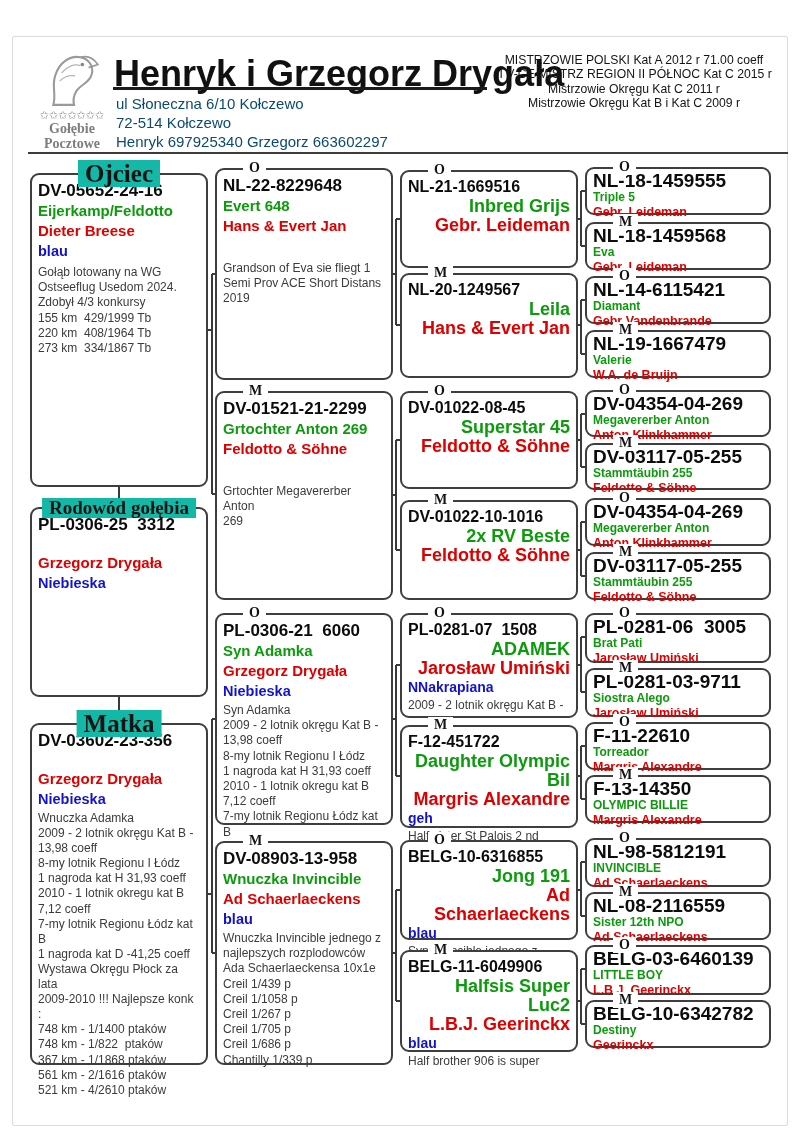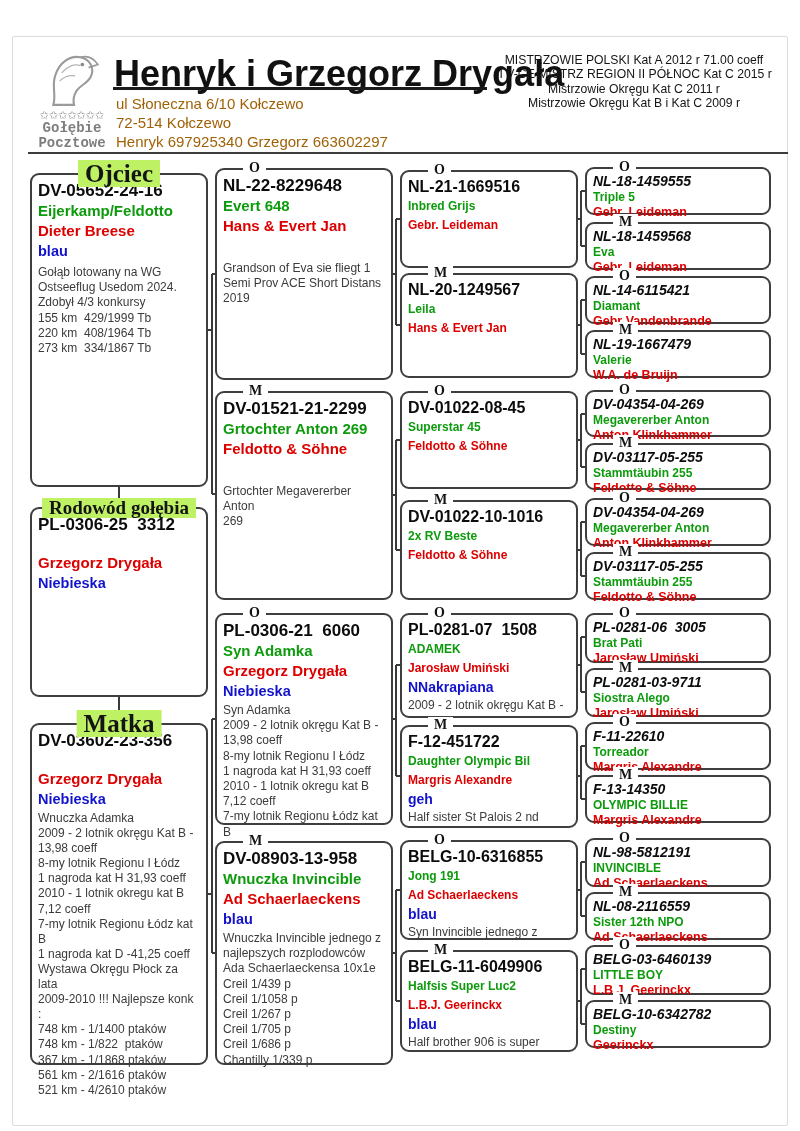--- a/index.html
+++ b/index.html
@@ -4,51 +4,51 @@
 <style>
   html,body{margin:0;padding:0;}
   body{
     width:800px;height:1131px;position:relative;background:#ffffff;
     font-family:"Liberation Sans",sans-serif;color:#161616;overflow:hidden;
   }
   .frame{position:absolute;left:12px;top:36px;width:774px;height:1088px;border:1px solid #dcdcdc;border-radius:2px;}
   
   .logo{position:absolute;left:30px;top:50px;width:84px;text-align:center;}
   .logo .stars{font-size:11px;color:#8a8a8a;letter-spacing:0px;line-height:11px;margin-top:-2px;}
-  .logo .lname{font-family:Liberation Mono, monospace;font-weight:bold;font-size:14px;line-height:15px;color:#7d7d7d;}
+  .logo .lname{font-family:Liberation Serif, serif;font-weight:bold;font-size:14px;line-height:15px;color:#7d7d7d;}
   .title{position:absolute;left:114px;top:53px;width:380px;font-size:36px;font-weight:bold;color:#111;letter-spacing:0px;white-space:nowrap;}
   .title-underline{position:absolute;left:113px;top:87px;width:374px;height:3px;background:#1a1a1a;}
-  .addr{position:absolute;left:116px;width:360px;font-size:15px;color:#a16207;white-space:pre;}
+  .addr{position:absolute;left:116px;width:360px;font-size:15px;color:#0c4a6e;white-space:pre;}
   .addr.l1{top:95px;} .addr.l2{top:114px;} .addr.l3{top:133px;}
   .achv{position:absolute;left:480px;top:53px;width:308px;text-align:center;font-size:12.2px;line-height:14.3px;color:#141414;}
   .header-rule{position:absolute;left:28px;top:152px;width:760px;height:2px;background:#3c3c3c;}
   
   .box{position:absolute;box-sizing:border-box;background:#fff;border:2px solid #3e3e3e;border-radius:9px;padding:5px 6px;z-index:2;}
   .c1{left:30px;width:178px;} .c2{left:215px;width:178px;} .c3{left:400px;width:178px;} .c4{left:585px;width:186px;}
-  .legend{position:absolute;top:-15px;left:50%;transform:translateX(-50%);background:#bef264;padding:0 7px;
+  .legend{position:absolute;top:-15px;left:50%;transform:translateX(-50%);background:#14b8a6;padding:0 7px;
     font-family:"Liberation Serif",serif;font-weight:bold;font-size:25px;line-height:27px;white-space:nowrap;color:#141414;}
   .legend.md{font-size:19px;line-height:20px;top:-11px;}
   .sex{position:absolute;top:-10px;left:26px;background:#fff;padding:0 6px;
     font-family:"Liberation Serif",serif;font-weight:bold;font-size:14px;line-height:16px;color:#141414;}
   .ring{font-weight:bold;font-size:17px;line-height:21px;color:#0c0c0c;white-space:pre;}
   .pname{font-weight:bold;font-size:15px;line-height:20px;color:var(--green,#0d9b0d);}
   .owner{font-weight:bold;font-size:15px;line-height:20px;color:var(--red,#dd0000);}
   .colorline{font-weight:bold;font-size:14.5px;line-height:20px;color:var(--blue,#1212cc);}
   .notes{font-size:12px;line-height:15.2px;color:#3b3b3b;white-space:pre-wrap;}
   .gap{height:18px;}
   .father .notes{margin-top:4px;}
   .mother .notes{margin-top:2px;line-height:15.1px;}
   .g2 .notes{margin-top:25px;}
   .g2.tight .notes{margin-top:2px;}
   .g3 .ring{font-size:16px;line-height:20px;}
-  .g3 .pname,.g3 .owner{font-size:12px;line-height:19px;}
+  .g3 .pname,.g3 .owner{font-size:18px;line-height:19px;text-align:right;}
   .g3 .colorline{font-size:14px;line-height:19px;}
   .g3 .notes{margin-top:1px;font-size:12px;line-height:15px;}
   .g4{padding-top:3px;}
-  .g4 .ring{font-size:14px;line-height:18px;font-style:italic;}
+  .g4 .ring{font-size:19px;line-height:18px;}
   .g4 .pname{font-size:12px;line-height:14.5px;}
   .g4 .owner{font-size:12.5px;line-height:15px;}
   .connectors{position:absolute;left:0;top:0;z-index:1;pointer-events:none;}
   .footer{position:absolute;right:37px;top:1011px;font-size:13px;color:#404040;}
 </style>
 </head>
 <body>
 
 <div class="frame"></div>
 

